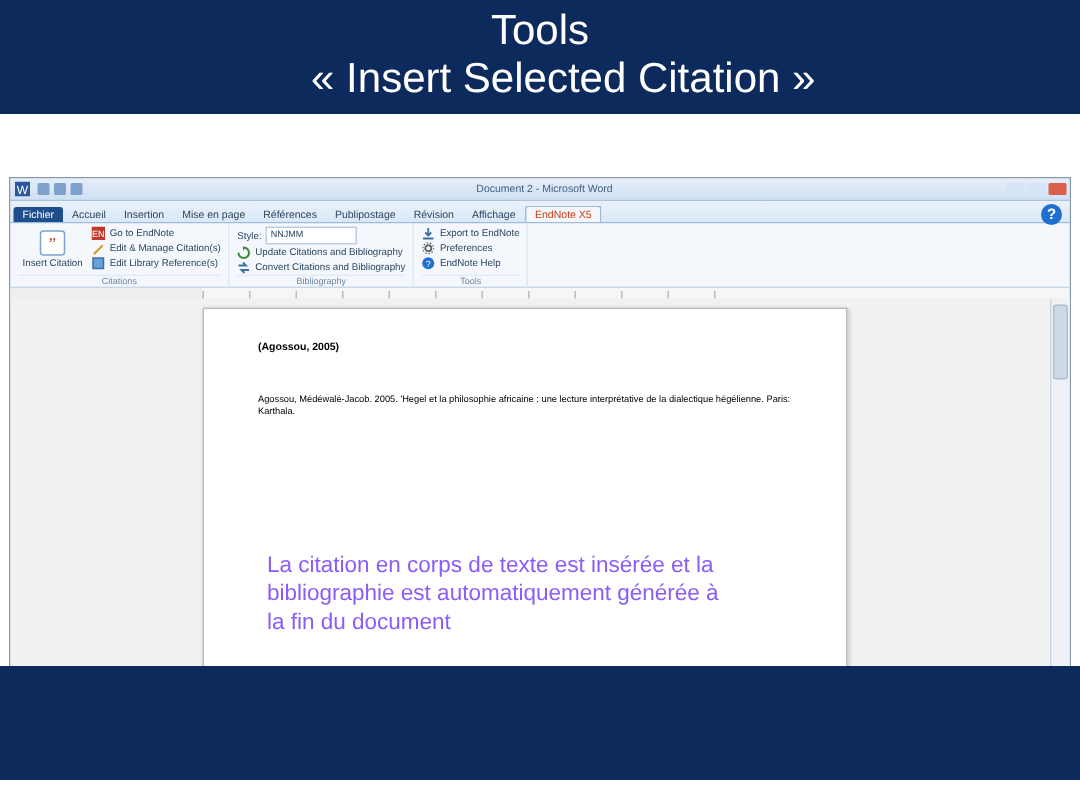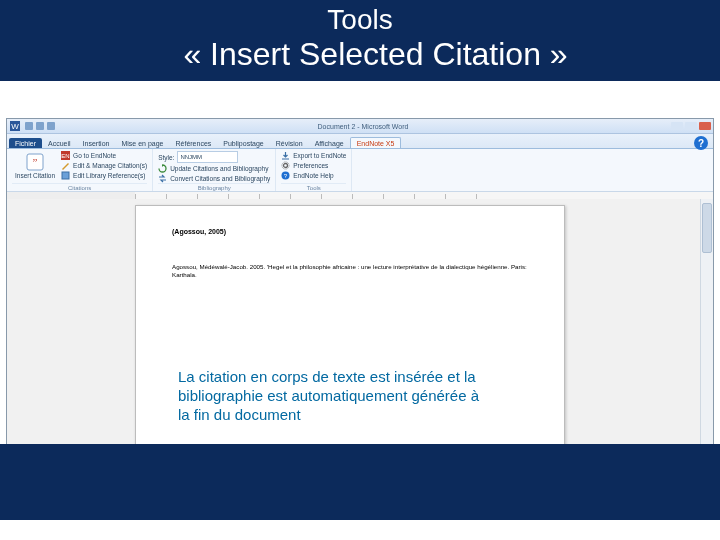--- a/index.html
+++ b/index.html
@@ -1,20 +1,20 @@
 <!DOCTYPE html>
 <html><head>
 <meta charset="utf-8">
 <style>
   html,body{margin:0;padding:0;width:720px;height:540px;font-family:Arial,Helvetica,sans-serif;background:#fff;}
   .slide{width:720px;height:520px;position:relative;background:#fff;}
   .header{background:#0c2a5b;color:#fff;text-align:center;padding:4px 0 8px;}
   .header .t1{font-size:28px;line-height:1.15;}
   .header .t2{font-size:28px;line-height:1.15;}
-  .header .t3{font-size:32px;line-height:1.15;padding-left:31px;}
+  .header .t3{font-size:28px;line-height:1.15;padding-left:31px;}
   .word-window{position:absolute;left:6px;right:6px;top:118px;height:340px;border:1px solid #8899aa;box-shadow:0 1px 0 rgba(0,0,0,.15);background:#fff;}
   .title-bar{height:14px;background:linear-gradient(#e6eef9,#cfe0f5);border-bottom:1px solid #adc4e0;display:flex;align-items:center;font-size:7px;color:#335;}
   .title-bar .w-icon{width:10px;height:10px;margin:0 3px;display:inline-block;}
   .title-bar .w-icon svg{display:block;}
   .title-bar .qat{display:flex;gap:3px;margin-left:2px;}
   .title-bar .qat span{width:8px;height:8px;background:#7ea2cc;border-radius:1px;}
   .title-bar .doc-title{flex:1;text-align:center;font-size:7px;color:#42607f;}
   .title-bar .win-ctrl{display:flex;gap:2px;margin-right:2px;}
   .title-bar .win-ctrl span{width:12px;height:8px;border-radius:1px;}
   .title-bar .win-min{background:#d6e4f5;}
@@ -39,21 +39,21 @@
   .doc-area{position:absolute;top:80px;bottom:12px;left:0;right:0;background:#f1f1f1;overflow:hidden;}
   .page{position:absolute;left:128px;top:6px;width:430px;min-height:360px;background:#fff;border:1px solid #bcbcbc;box-shadow:1px 1px 3px rgba(0,0,0,.2);padding:22px 36px;font-size:7px;color:#000;box-sizing:border-box;}
   .page .inline-cite{font-weight:bold;}
   .page .biblio{margin-top:28px;font-size:6.2px;line-height:1.25;}
   .vscroll{position:absolute;right:0;top:80px;bottom:12px;width:12px;background:#eef1f5;border-left:1px solid #cfd8e2;}
   .vscroll .thumb{position:absolute;left:1px;right:1px;top:4px;height:48px;background:#cdd9e7;border:1px solid #aebfd3;border-radius:2px;}
   .status{position:absolute;left:0;right:0;bottom:0;height:12px;background:linear-gradient(#eaf1fb,#dbe7f6);border-top:1px solid #b9ccde;display:flex;align-items:center;font-size:6.5px;color:#385576;padding:0 4px;gap:10px;}
   .status .flex{flex:1;}
   .status .zoom-track{width:60px;height:4px;background:#c8d7e8;position:relative;border-radius:2px;}
   .status .zoom-track .knob{position:absolute;top:-2px;left:38px;width:6px;height:8px;background:#7ea2cc;border-radius:2px;}
-  .callout{position:absolute;left:178px;top:368px;width:310px;background:#fff;font-size:15px;line-height:1.25;color:#0369a1;z-index:30;}
+  .callout{position:absolute;left:178px;top:368px;width:310px;background:#fff;font-size:15px;line-height:1.25;color:#8b5cf6;z-index:30;}
   .foot-bar{position:absolute;left:0;right:0;bottom:0;height:76px;background:#0c2a5b;}
   .help-badge{position:absolute;right:12px;top:136px;width:14px;height:14px;border-radius:50%;background:#1f6fd1;color:#fff;font-size:10px;font-weight:bold;display:flex;align-items:center;justify-content:center;z-index:20;}
   svg{display:block;}
 </style>
 </head>
 <body>
 
 <div class="slide">
 
   <div class="header">

